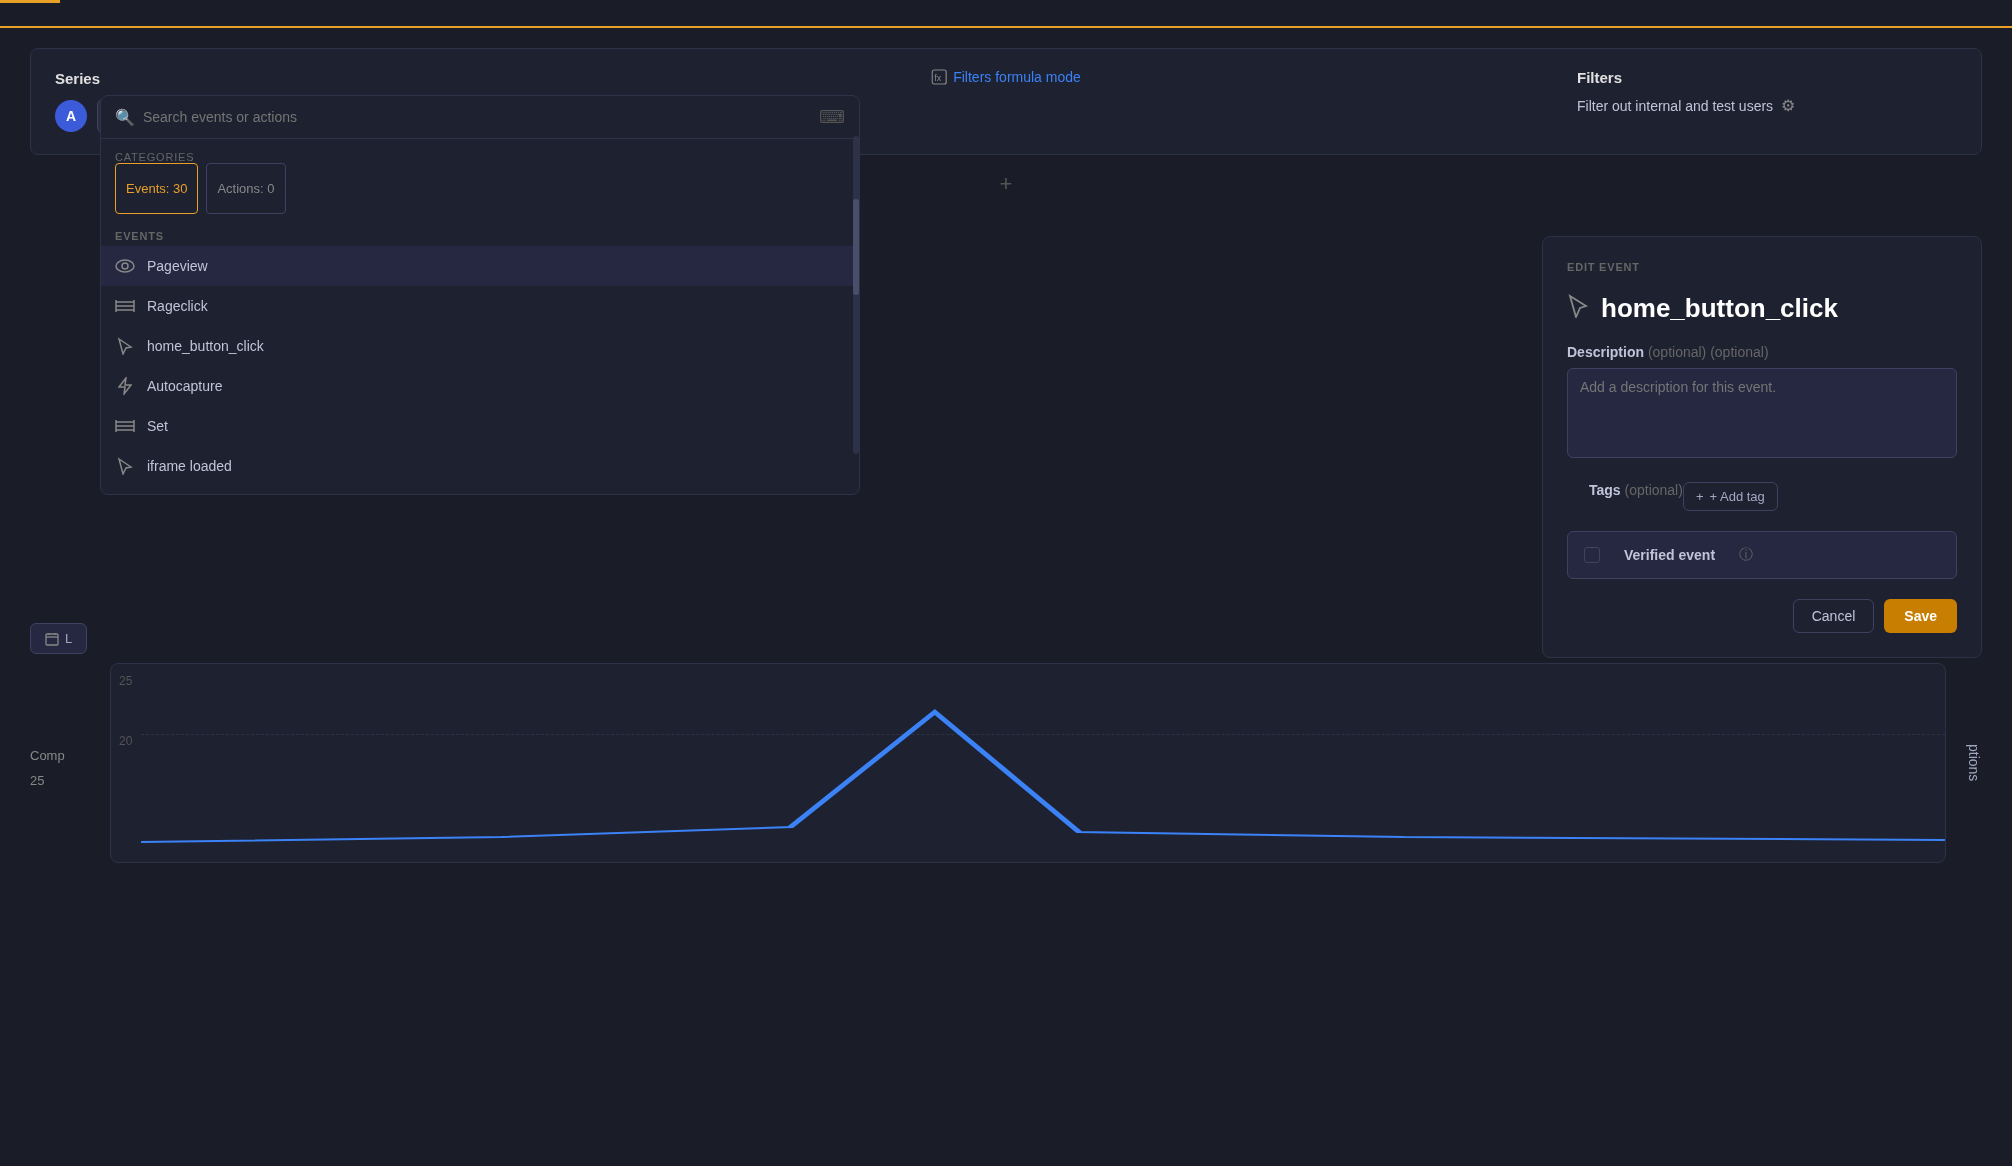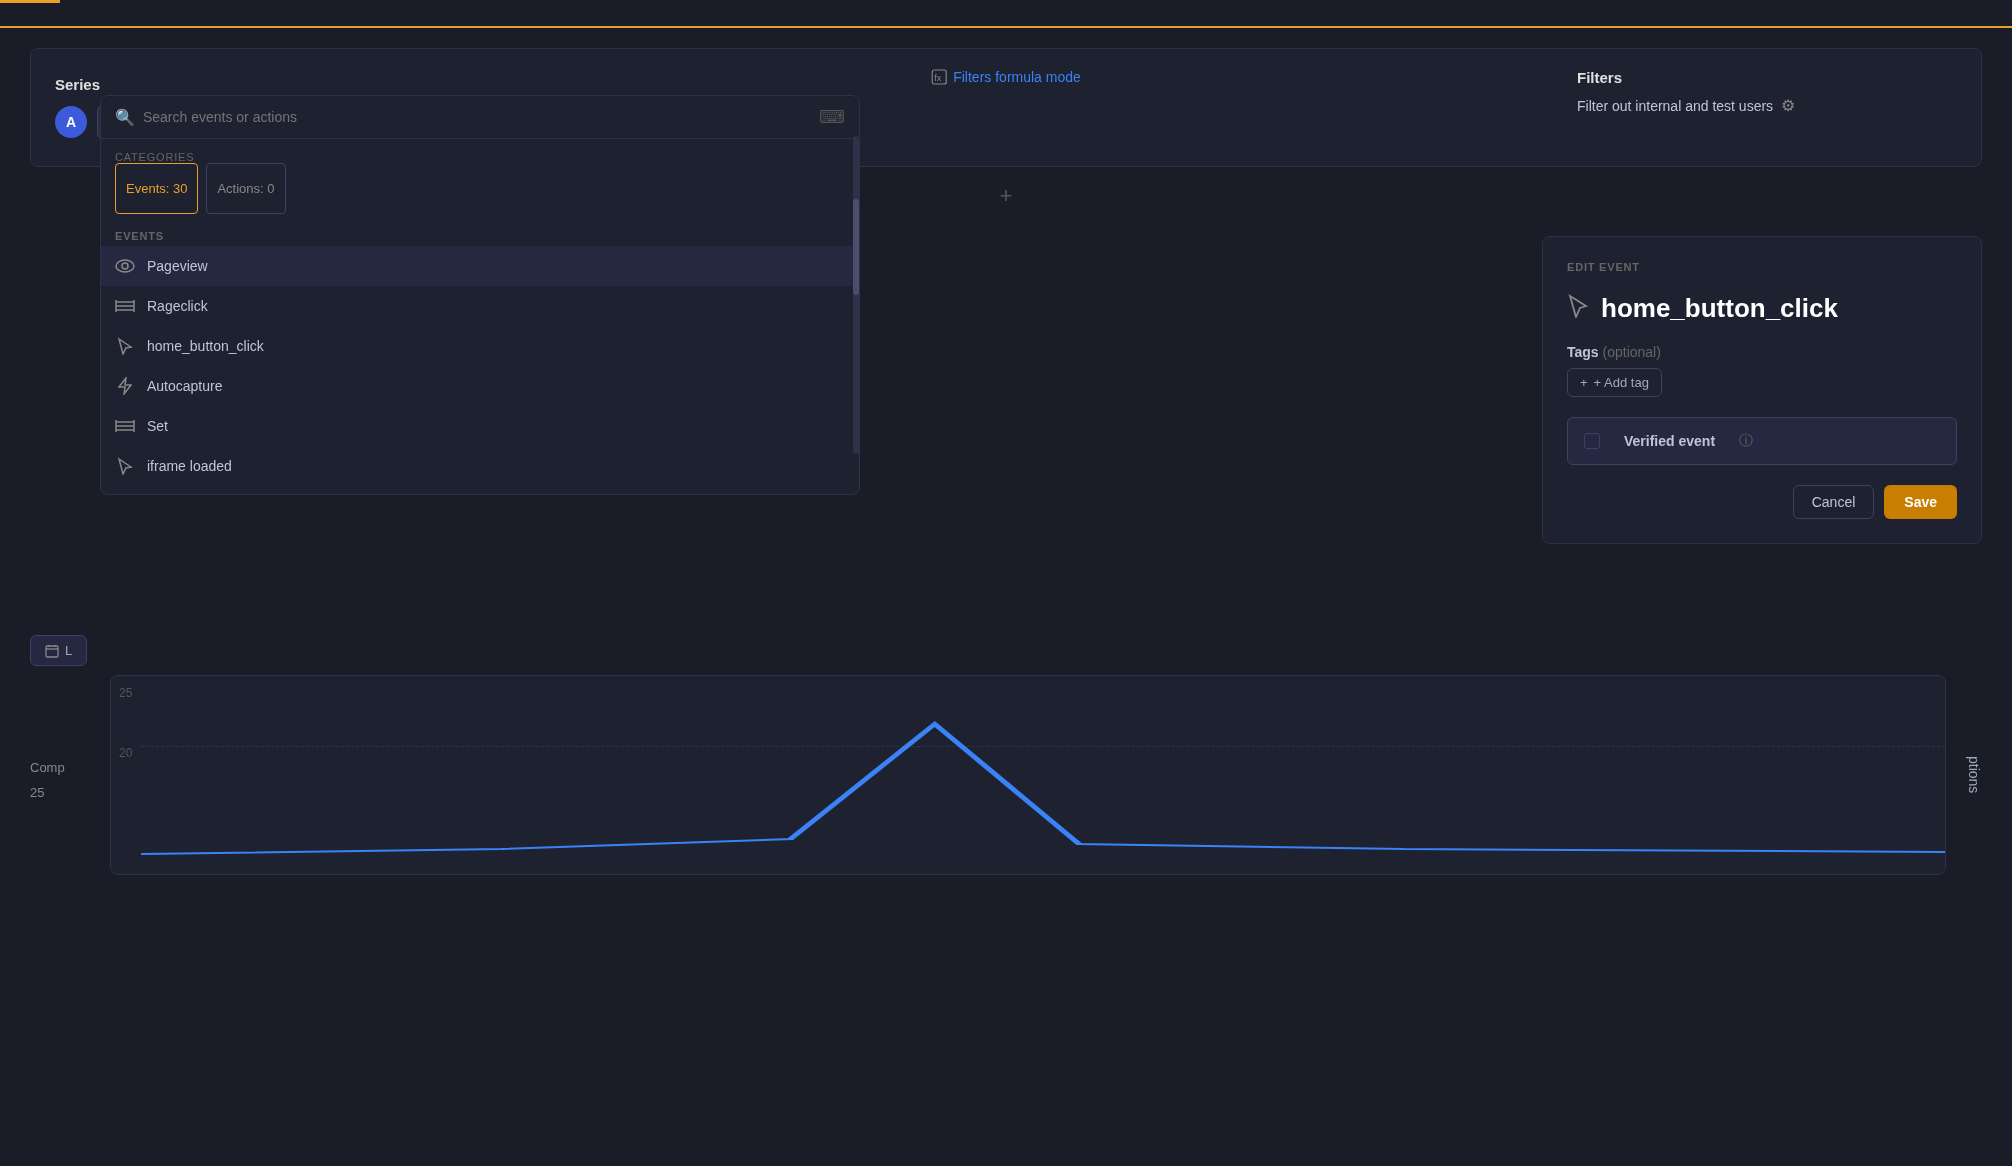--- a/index.html
+++ b/index.html
@@ -38,21 +38,21 @@
     }
 
     
     .series-row {
       display: flex;
       align-items: flex-start;
       gap: 0;
       background: #1e2130;
       border: 1px solid #2e3248;
       border-radius: 8px;
-      padding: 27px 24px;
+      padding: 21px 24px;
       position: relative;
     }
 
     .series-left {
       display: flex;
       flex-direction: column;
       gap: 12px;
       flex: 1;
     }
 
@@ -338,21 +338,22 @@
       font-size: 14px;
       padding: 10px 12px;
       resize: none;
       height: 90px;
       outline: none;
       font-family: inherit;
     }
 
     .tags-section {
       display: flex;
-      flex-direction: column;
+      flex-direction: row;
+      margin-left: 22px;
     }
 
     .add-tag-btn {
       display: flex;
       align-items: center;
       gap: 6px;
       background: transparent;
       border: 1px solid #3e4260;
       border-radius: 6px;
       color: #a0a8c0;
@@ -657,20 +658,28 @@
 
     <div class="edit-event-title">
       <span class="edit-event-cursor-icon">
         <svg width="22" height="24" viewBox="0 0 22 24" fill="none">
           <path d="M3 2l16 10-6 2-4 9L3 2z" stroke="#888" stroke-width="1.8" fill="none"></path>
         </svg>
       </span>
       <span class="edit-event-name">home_button_click</span>
     </div>
 
+    <div class="description-field">
+      <div class="field-label">
+        <span>Description</span>
+        <span class="optional">(optional)</span>
+        <span class="optional">(optional)</span>
+      </div>
+      <textarea class="description-textarea" placeholder="Add a description for this event." style=""></textarea>
+    </div>
 
     <div class="tags-section">
       <div class="field-label">
         <span>Tags</span>
         <span class="optional"> (optional)</span>
       </div>
       <button class="add-tag-btn">
         <span>+</span>
         <span>+ Add tag</span>
       </button>

